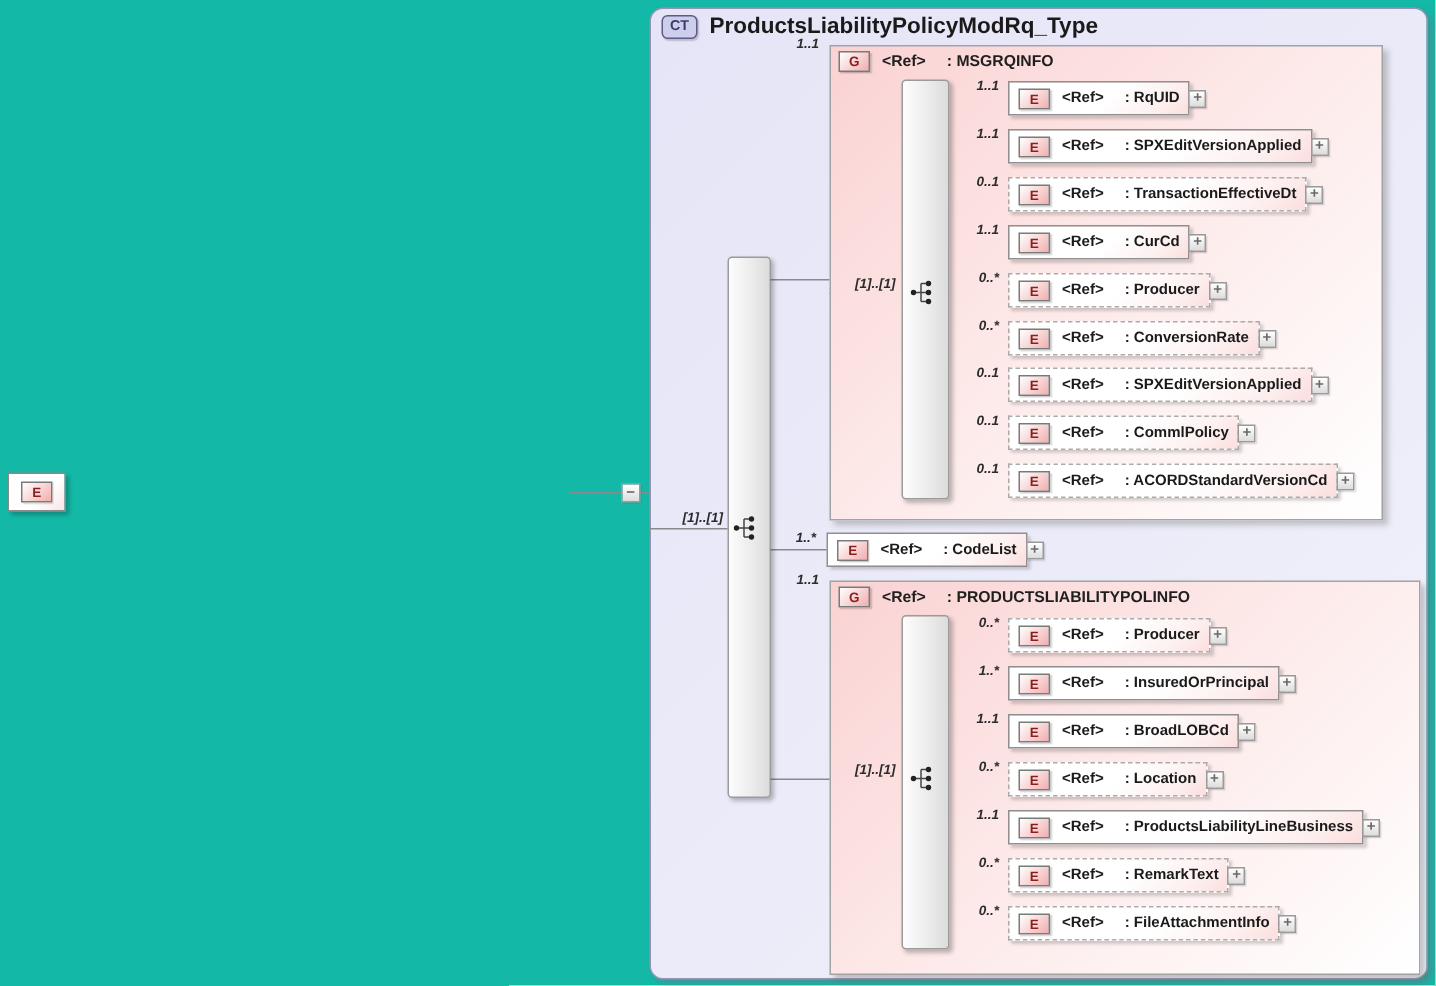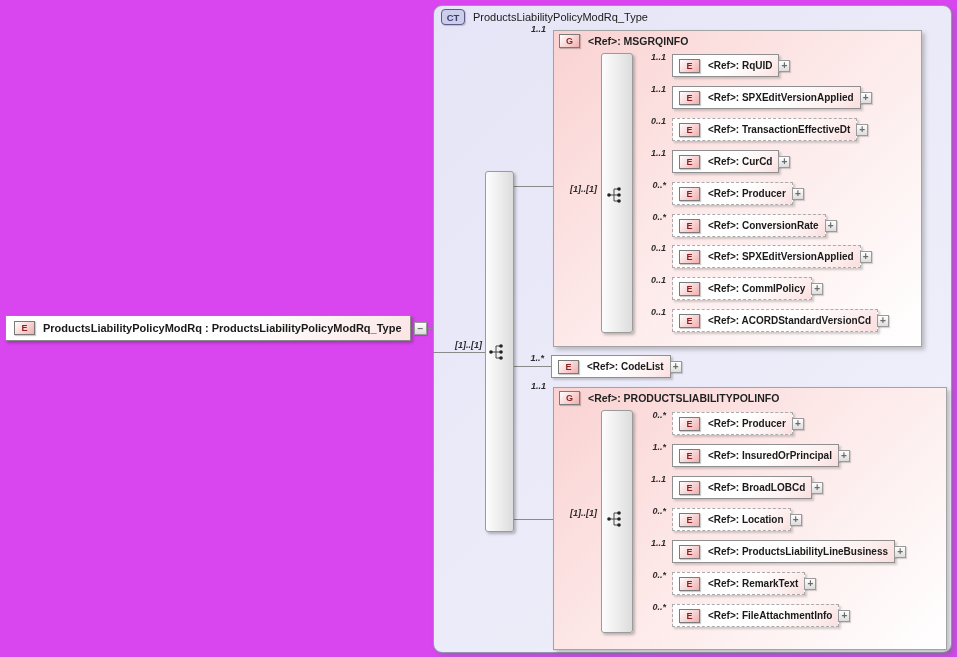--- a/index.html
+++ b/index.html
@@ -1,38 +1,38 @@
 <!DOCTYPE html>
 <html><head>
 <meta charset="utf-8">
 <style>
   html,body{margin:0;padding:0;background:#ffffff;}
-  #canvas{position:relative;width:957px;height:657px;background:#d946ef;overflow:hidden;
+  #canvas{position:relative;width:957px;height:657px;background:#14b8a6;overflow:hidden;
           font-family:"Liberation Sans",sans-serif;}
   .hline{position:absolute;height:1px;background:#8a8a8a;z-index:1;}
   .card{position:absolute;font:italic bold 9px "Liberation Sans",sans-serif;color:#2b2b2b;
         z-index:4;text-align:right;white-space:nowrap;}
   .ct{position:absolute;left:433px;top:5px;width:517px;height:646px;border:1px solid #9595b2;
       border-radius:9px;background:linear-gradient(135deg,#e5e5f7 0%,#ebebf9 55%,#f3f3fc 100%);
       box-shadow:3px 3px 5px rgba(110,110,135,.45);z-index:0;}
   .ct-head{position:absolute;left:441px;top:9px;display:flex;align-items:center;z-index:3;}
   .ct-badge{width:22px;height:14px;border:1px solid #5c5c86;border-radius:4px;background:#cdcdec;
       color:#3c3c6c;font:bold 9.5px "Liberation Sans",sans-serif;display:flex;align-items:center;
       justify-content:center;box-shadow:1px 1px 1px rgba(0,0,0,.18);}
-  .ct-title{margin-left:8px;font-weight:normal;font-size:11px;color:#1a1a1a;}
+  .ct-title{margin-left:8px;font-weight:bold;font-size:15px;color:#1a1a1a;}
   .gbox{position:absolute;border:1px solid #a3a3a3;
       background:linear-gradient(135deg,#fad2d2 0%,#fde8e8 45%,#ffffff 100%);
       box-shadow:3px 3px 4px rgba(100,100,100,.35);z-index:2;}
   .ghead{position:absolute;display:flex;align-items:center;z-index:3;font-weight:bold;
       font-size:10.5px;color:#1f1f1f;white-space:nowrap;}
   .badge{display:inline-flex;align-items:center;justify-content:center;width:19px;height:12px;
       border:1px solid #7a7a7a;background:linear-gradient(135deg,#ffffff 0%,#f2aeae 100%);
       color:#8b1f1f;font:bold 9px "Liberation Sans",sans-serif;flex:0 0 auto;
       box-shadow:1px 1px 1px rgba(0,0,0,.2);}
-  .ref{margin-left:8px;} .typ{}
+  .ref{margin-left:8px;} .typ{margin-left:14px;}
   .bar{position:absolute;border:1px solid #9b9b9b;border-radius:3px;
       background:linear-gradient(90deg,#fdfdfd 0%,#ececec 55%,#dcdcdc 100%);
       box-shadow:2px 2px 3px rgba(0,0,0,.25);z-index:2;}
   .row{position:absolute;display:flex;align-items:center;z-index:2;}
   .ebox{display:flex;align-items:center;height:23px;padding:0 6px;border:1px solid #8f8f8f;
       background:linear-gradient(135deg,#ffffff 55%,#fdeeee 85%,#fbdede 100%);
       box-shadow:2px 2px 2px rgba(0,0,0,.18);font-weight:bold;font-size:10px;color:#1a1a1a;
       white-space:nowrap;box-sizing:border-box;}
   .ebox.dashed{border-style:dashed;border-color:#ababab;}
   .plus{width:12px;height:12px;margin-left:-1px;border:1px solid #9a9a9a;
@@ -62,21 +62,20 @@
   </div>
 
   <div class="hline" style="left:380px;top:328px;width:53px;"></div>
 
   <div class="hline" style="left:433px;top:352px;width:52px;"></div>
   <div class="card" style="left:446px;top:340px;width:36px;">[1]..[1]</div>
 
   <div class="root-row">
     <div class="root-box">
       <span class="badge">E</span>
-      <span class="ref">ProductsLiabilityPolicyModRq : ProductsLiabilityPolicyModRq_Type</span>
     </div>
   </div>
   <div class="handle" style="left:414px;top:322px;">−</div>
 
   <div class="bar" style="left:485px;top:171px;width:27px;height:359px;"></div>
   <div class="seqicon" style="left:487px;top:343px;">
     <svg width="20" height="18" viewBox="0 0 20 18">
       <g stroke="#444444" stroke-width="1" fill="none">
         <line x1="4" y1="9" x2="9" y2="9"></line>
           <line x1="9" y1="3" x2="9" y2="15"></line>

